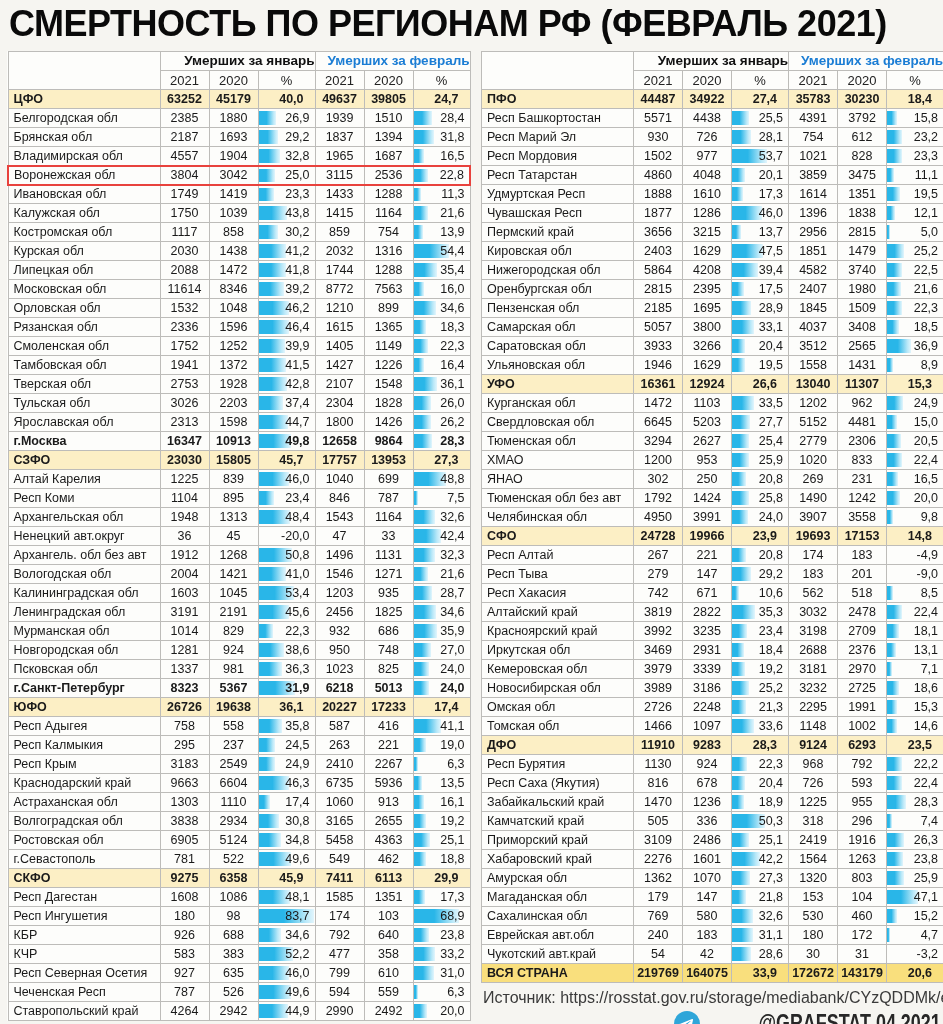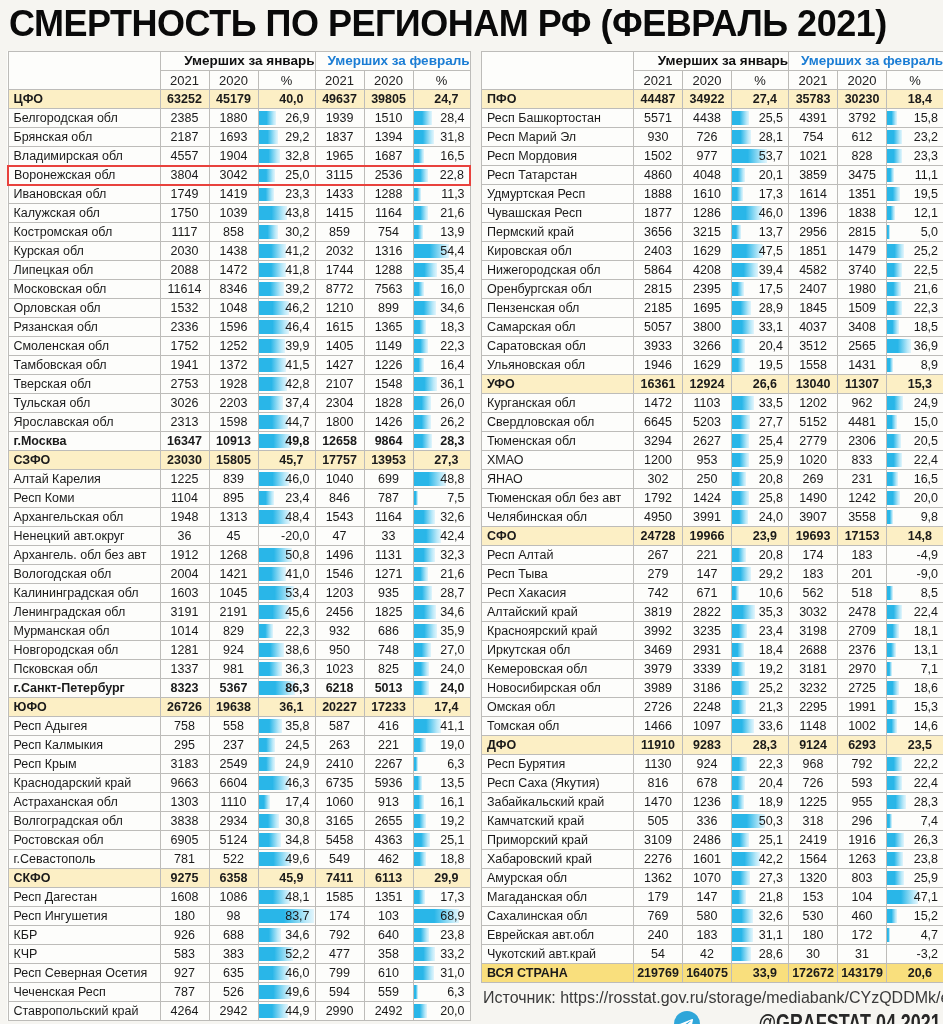--- a/index.html
+++ b/index.html
@@ -370,21 +370,21 @@
             <td>981</td>
             <td class="pct"><span class="bar" style="width: 42.7059%;"></span><span class="pv">36,3</span></td>
             <td>1023</td>
             <td>825</td>
             <td class="pct"><span class="bar" style="width: 28.2353%;"></span><span class="pv">24,0</span></td>
           </tr>
           <tr class="row-c">
             <td class="name">г.Санкт-Петербург</td>
             <td>8323</td>
             <td>5367</td>
-            <td class="pct"><span class="bar" style="width: 64.8235%;"></span><span class="pv">86,3</span></td>
+            <td class="pct"><span class="bar" style="width: 64.8235%;"></span><span class="pv">31,9</span></td>
             <td>6218</td>
             <td>5013</td>
             <td class="pct"><span class="bar" style="width: 28.2353%;"></span><span class="pv">24,0</span></td>
           </tr>
           <tr class="row-d">
             <td class="name">ЮФО</td>
             <td>26726</td>
             <td>19638</td>
             <td class="pct"><span class="pv">36,1</span></td>
             <td>20227</td>

